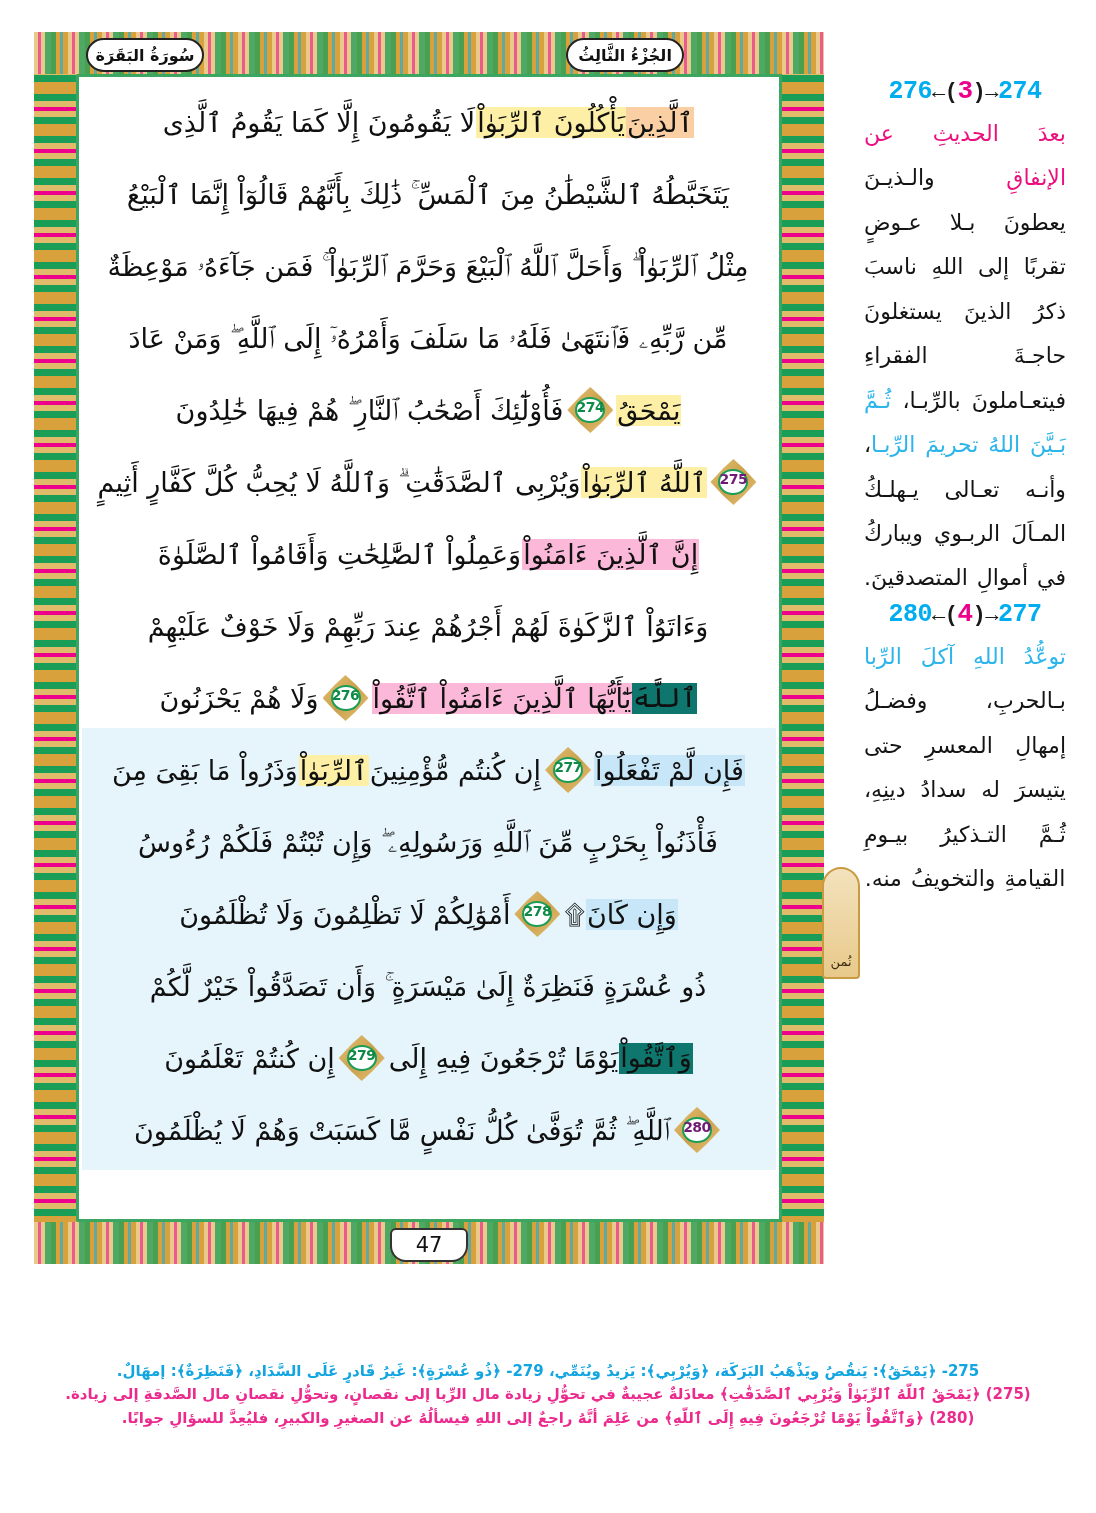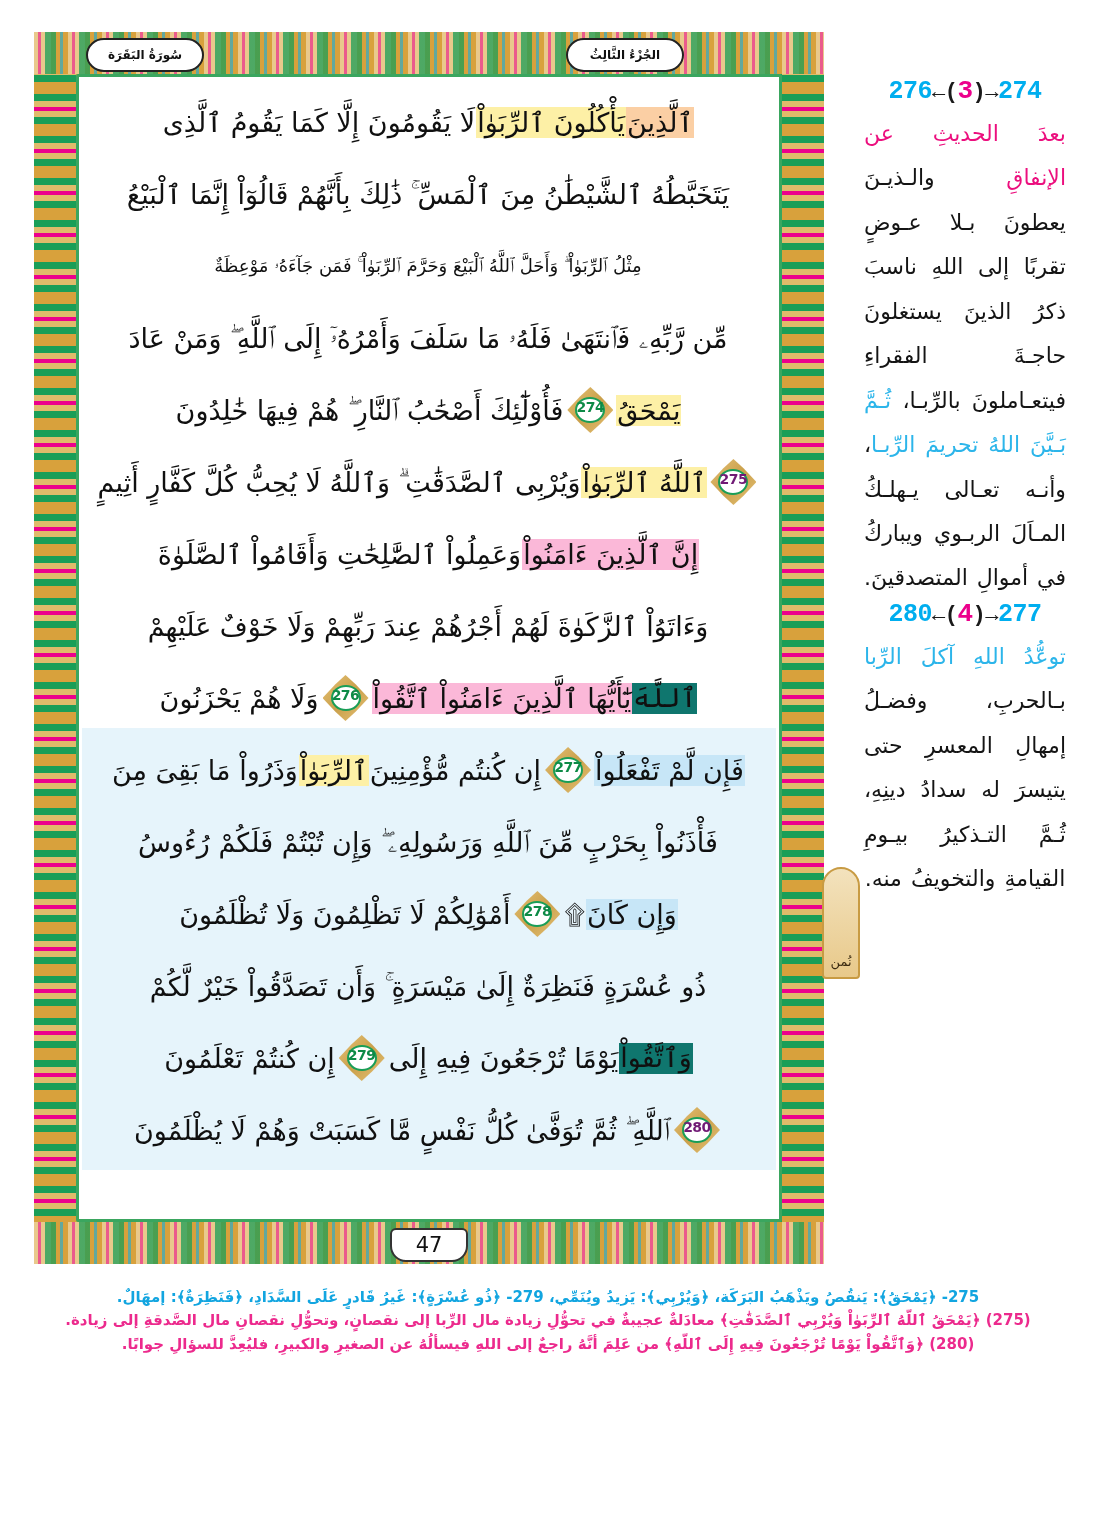--- a/index.html
+++ b/index.html
@@ -137,21 +137,21 @@
   .cartouche {
     position: absolute;
     top: 6px;
     height: 34px;
     background: #ffffff;
     border: 2px solid #222;
     border-radius: 18px / 17px;
     display: flex; align-items: center; justify-content: center;
     direction: rtl;
     font-family: "DejaVu Sans", sans-serif;
-    font-size: 12px;
+    font-size: 16px;
     font-weight: bold;
     color: #111;
     padding: 0 8px;
     white-space: nowrap;
     z-index: 5;
   }
   .cartouche.surah { right: 620px; width: 118px; }
   .cartouche.juz   { left: 532px;  width: 118px; }
 
   
@@ -261,21 +261,21 @@
     font-size: 13px;
     color: #3a2a10;
     direction: rtl;
     z-index: 3;
   }
 
   
   .footnotes {
     position: absolute;
     left: 30px; right: 30px;
-    top: 1286px;
+    top: 1360px;
     direction: rtl;
     text-align: center;
   }
   .fn {
     font-family: "DejaVu Sans", "Liberation Sans", sans-serif;
     font-size: 15px;
     line-height: 1.55;
     white-space: nowrap;
     overflow: hidden;
     text-overflow: clip;
@@ -300,21 +300,21 @@
     <div class="quran-body" id="quran-body">
       <div class="blue-block" id="blue-block" style="top: 648px; height: 442px;"></div>
     <div class="ayah-line" style="font-size: 27px;">
           <span class="bg-peach">ٱلَّذِينَ</span>
           <span class="bg-yellow"> يَأْكُلُونَ ٱلرِّبَوٰاْ</span>
           <span class=""> لَا يَقُومُونَ إِلَّا كَمَا يَقُومُ ٱلَّذِى</span>
         </div>
         <div class="ayah-line" style="font-size: 27px;">
           <span class="">يَتَخَبَّطُهُ ٱلشَّيْطَٰنُ مِنَ ٱلْمَسِّ ۚ ذَٰلِكَ بِأَنَّهُمْ قَالُوٓاْ إِنَّمَا ٱلْبَيْعُ</span>
         </div>
-        <div class="ayah-line" style="font-size: 18px;">
+        <div class="ayah-line" style="font-size: 27px;">
           <span class="">مِثْلُ ٱلرِّبَوٰاْ ۗ وَأَحَلَّ ٱللَّهُ ٱلْبَيْعَ وَحَرَّمَ ٱلرِّبَوٰاْ ۚ فَمَن جَآءَهُۥ مَوْعِظَةٌ</span>
         </div>
         <div class="ayah-line" style="font-size: 27px;">
           <span class="">مِّن رَّبِّهِۦ فَٱنتَهَىٰ فَلَهُۥ مَا سَلَفَ وَأَمْرُهُۥٓ إِلَى ٱللَّهِ ۖ وَمَنْ عَادَ</span>
         </div>
         <div class="ayah-line" style="font-size: 27px;">
           <span class="bg-yellow">يَمْحَقُ</span>
           <span class="verse-marker"><span class="diamond"></span><span class="ring"></span><span class="vnum green">274</span></span>
           <span class=""> فَأُوْلَٰٓئِكَ أَصْحَٰبُ ٱلنَّارِ ۖ هُمْ فِيهَا خَٰلِدُونَ</span>
         </div>

